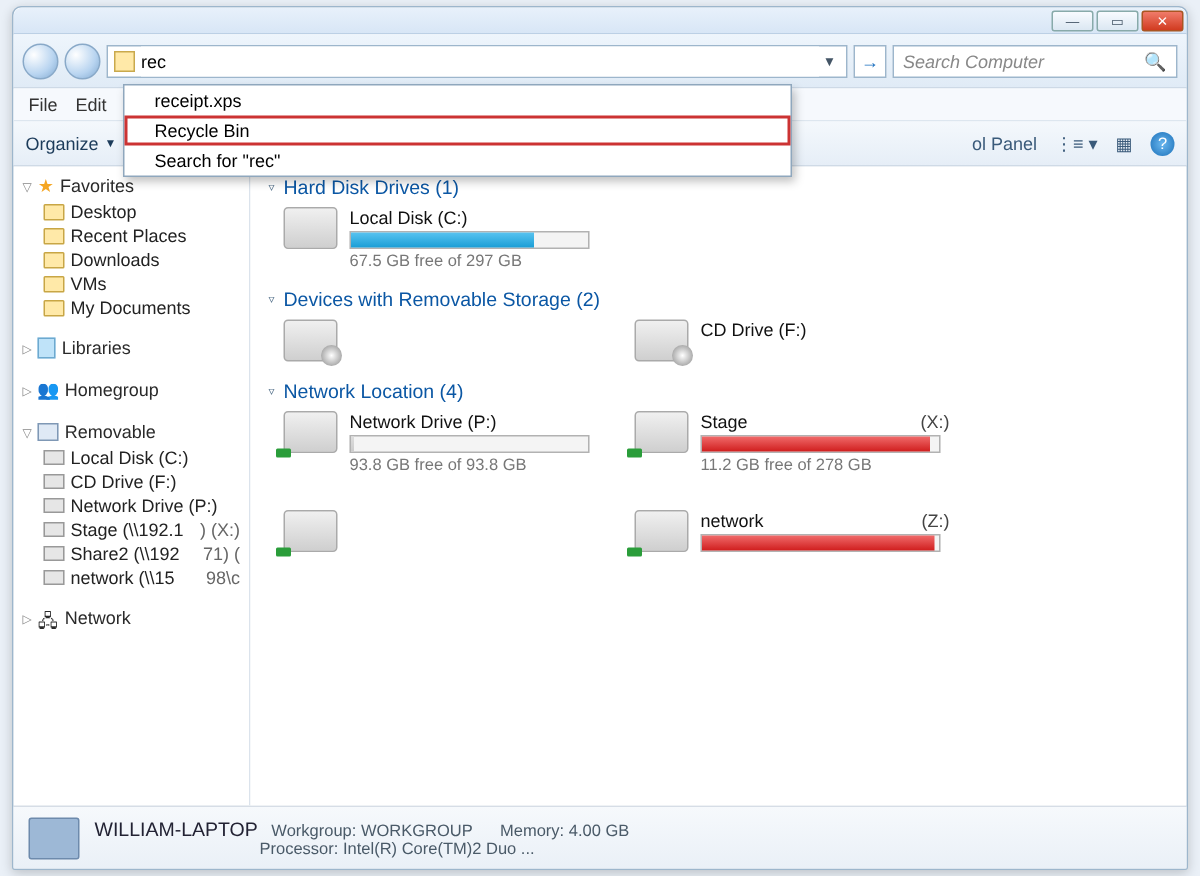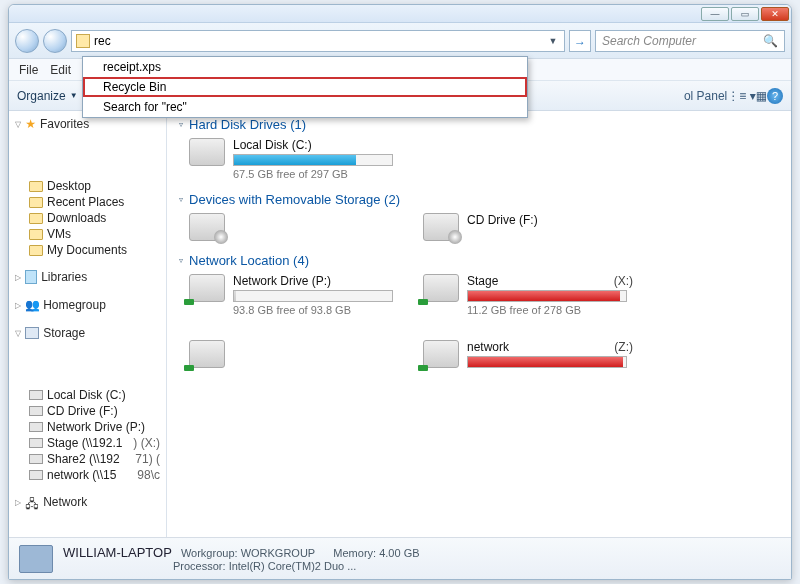--- a/index.html
+++ b/index.html
@@ -14,28 +14,28 @@
   .addricon { width:14px; height:14px; background:#ffe9a8; border:1px solid #c9a94d; margin-right:4px;}
   .addrinput { border:none; outline:none; font-size:12px; flex:1; height:100%; }
   .addrdrop { width:14px; text-align:center; color:#456; font-size:9px;}
   .gobtn { width:22px; height:22px; border:1px solid #9db6cc; background:#fff; display:flex; align-items:center; justify-content:center; color:#1b6fbf; font-size:12px;}
   .searchbox { width:190px; height:22px; border:1px solid #9db6cc; background:#fff; display:flex; align-items:center; padding:0 6px; color:#888; font-size:12px; font-style:italic;}
   .searchbox .sicon{ margin-left:auto; font-style:normal; color:#6b8fb3;}
   .menubar { height:22px; display:flex; align-items:center; gap:12px; padding:0 10px; background:#f6f9fd; border-bottom:1px solid #dde6ef; font-size:12px; color:#333;}
   .toolbar { height:30px; display:flex; align-items:center; padding:0 8px; background:linear-gradient(#f4f8fc,#e6eef7); border-bottom:1px solid #cfdae6; font-size:12px; color:#1c3b5a;}
   .toolbar .org{ display:flex; align-items:center; gap:4px;text-align:right;}
   .toolbar .org .tri{ font-size:8px;}
-  .toolbar .right{ margin-left:auto; display:flex; align-items:center; color:#3a5a7a;}
+  .toolbar .right{ margin-left:auto; display:flex; align-items:center; gap:12px; color:#3a5a7a;}
   .body { flex:1; display:flex; overflow:hidden;}
   .sidebar { width:158px; border-right:1px solid #dbe3ec; background:#fff; font-size:12px; padding:4px 0 0 4px; overflow:hidden;}
   .sgroup { margin-bottom:10px;}
   .shead { display:flex; align-items:center; gap:4px; padding:2px 2px; color:#2a2a2a;}
   .shead .chev{ font-size:8px; color:#888;}
   .shead .ic{ width:14px; height:14px;}
-  .slist { margin-left:16px;margin-top:45px;}
+  .slist { margin-left:16px;}
   .sitem { display:flex; align-items:center; gap:4px; padding:1px 0; color:#222;}
   .sitem .rt{ margin-left:auto; margin-right:6px; color:#666;}
   .main { flex:1; background:#fff; padding:6px 12px 0 12px; overflow:hidden; font-size:12px; position:relative;}
   .section { margin-bottom:12px;}
   .sechead { color:#0b57a4; font-size:13px; display:flex; align-items:center; gap:6px; margin-bottom:6px;}
   .sechead .tri{ font-size:8px; color:#5a768f;}
   .drives { display:flex; flex-wrap:wrap; gap:24px 24px; padding-left:10px;}
   .drive { display:flex; align-items:flex-start; gap:8px; width:210px;}
   .drive .dicon{ width:36px; height:28px; background:linear-gradient(#f0f0f0,#cfcfcf); border:1px solid #aaa; border-radius:3px; position:relative;}
   .drive .dicon.dvd::after{content:"";position:absolute;right:-4px;bottom:-4px;width:14px;height:14px;border-radius:50%;background:radial-gradient(#fff,#888);}
@@ -152,21 +152,21 @@
         <div class="shead">
             <span class="chev">▷</span>
             <span class="ic">👥</span>
             <span>Homegroup</span>
           </div>
       </div>
       <div class="sgroup">
         <div class="shead sel">
             <span class="chev">▽</span>
             <span class="ic-mon"></span>
-            <span>Storage</span>
+            <span>Removable</span>
           </div>
         <div class="slist" id="comp-list">
             <div class="sitem">
               <span class="ic-drive"></span>
               <span>Local Disk (C:)</span>
             </div>
             <div class="sitem">
               <span class="ic-drive"></span>
               <span>CD Drive (F:)</span>
             </div>

